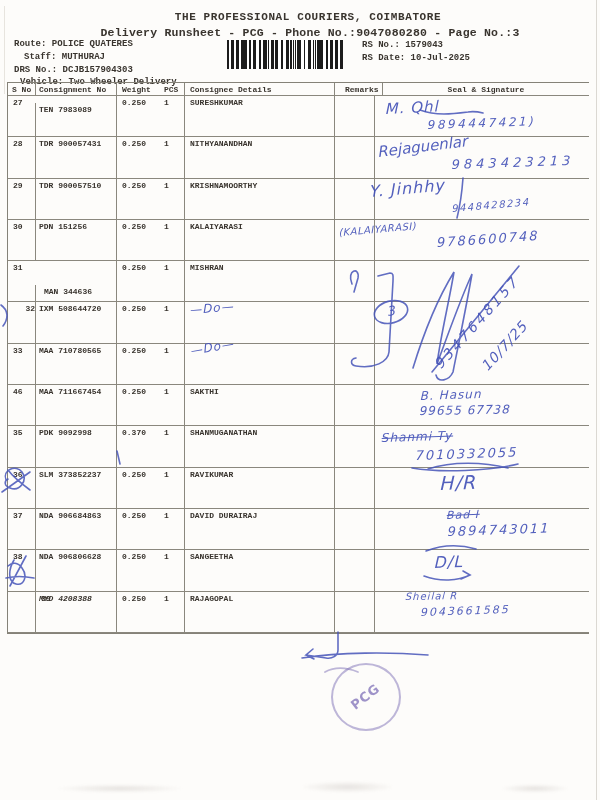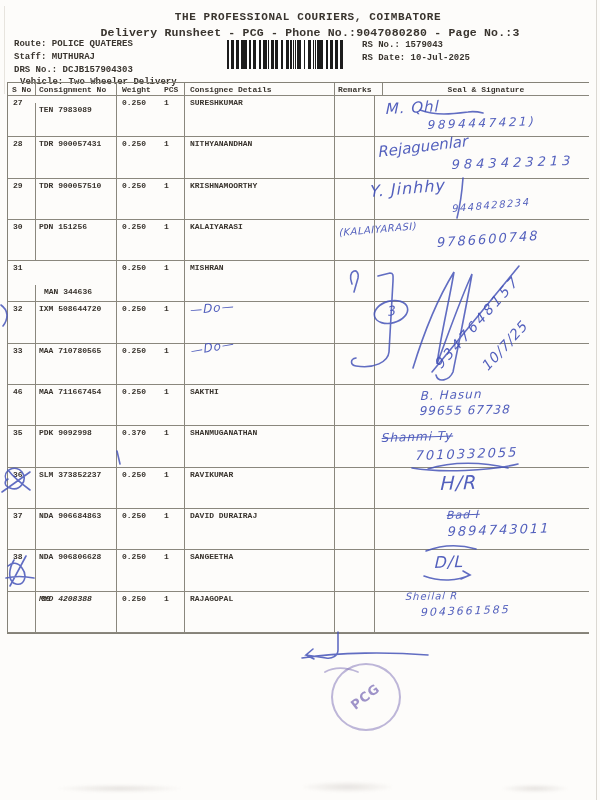--- a/index.html
+++ b/index.html
@@ -41,37 +41,37 @@
   .edge-left{left:4px;top:6px;width:1px;height:88px;background:#e7e4de;}
   .smudge{background:radial-gradient(rgba(150,140,134,.22),rgba(150,140,134,0) 70%);filter:blur(1px);}
 </style>
 </head>
 <body>
 
 <div class="abs print title">THE PROFESSIONAL COURIERS, COIMBATORE</div>
 <div class="abs print subtitle">Delivery Runsheet - PCG - Phone No.:9047080280 - Page No.:3</div>
 
 <div class="abs print info" style="left:14px;top:38px;">Route: POLICE QUATERES</div>
-<div class="abs print info" style="left:14px;top:51px;">Staff: MUTHURAJ</div>
+<div class="abs print info" style="left:24px;top:51px;">Staff: MUTHURAJ</div>
 <div class="abs print info" style="left:14px;top:64px;">DRS No.: DCJB157904303</div>
 <div class="abs print info" style="left:20px;top:76px;">Vehicle: Two Wheeler Delivery</div>
 
 <div class="abs barcode"></div>
 
 <div class="abs print info" style="left:362px;top:39px;text-align:center;">RS No.: 1579043</div>
 <div class="abs print info" style="left:362px;top:52px;">RS Date: 10-Jul-2025</div>
 
 <div class="abs table">
   <div class="trow thead">
     <div class="cell" style="padding-left:4px;">S No</div>
     <div class="cell bl" style="padding-left:3px;">Consignment No</div>
     <div class="cell bl">Weight</div>
     <div class="cell c-pcs">PCS</div>
     <div class="cell bl">Consignee Details</div>
-    <div class="cell bl" style="padding-left:3px;">Remarks</div>
+    <div class="cell bl" style="padding-left:10px;">Remarks</div>
     <div class="cell bl c-seal-h">Seal &amp; Signature</div>
   </div>
   <div id="table-body">
       <div class="trow tbody-row">
         <div class="cell" style="padding-left: 5px;">27</div>
         <div class="cell bl" style="padding-left: 3px; margin-top: 7px;">TEN 7983089</div>
         <div class="cell bl">0.250</div>
         <div class="cell c-pcs">1</div>
         <div class="cell bl">SURESHKUMAR</div>
         <div class="cell bl"></div>
@@ -107,21 +107,21 @@
       <div class="trow tbody-row">
         <div class="cell" style="padding-left: 5px;">31</div>
         <div class="cell bl" style="padding-left: 8px; margin-top: 24px;">MAN 344636</div>
         <div class="cell bl">0.250</div>
         <div class="cell c-pcs">1</div>
         <div class="cell bl">MISHRAN</div>
         <div class="cell bl"></div>
         <div class="cell bl"></div>
       </div>
       <div class="trow tbody-row">
-        <div class="cell" style="padding-left: 5px;">32</div>
+        <div class="cell" style="padding-left: 5px; text-align: right;">32</div>
         <div class="cell bl" style="padding-left: 3px;">IXM 508644720</div>
         <div class="cell bl">0.250</div>
         <div class="cell c-pcs">1</div>
         <div class="cell bl"></div>
         <div class="cell bl"></div>
         <div class="cell bl"></div>
       </div>
       <div class="trow tbody-row">
         <div class="cell" style="padding-left: 5px;">33</div>
         <div class="cell bl" style="padding-left: 3px;">MAA 710780565</div>

